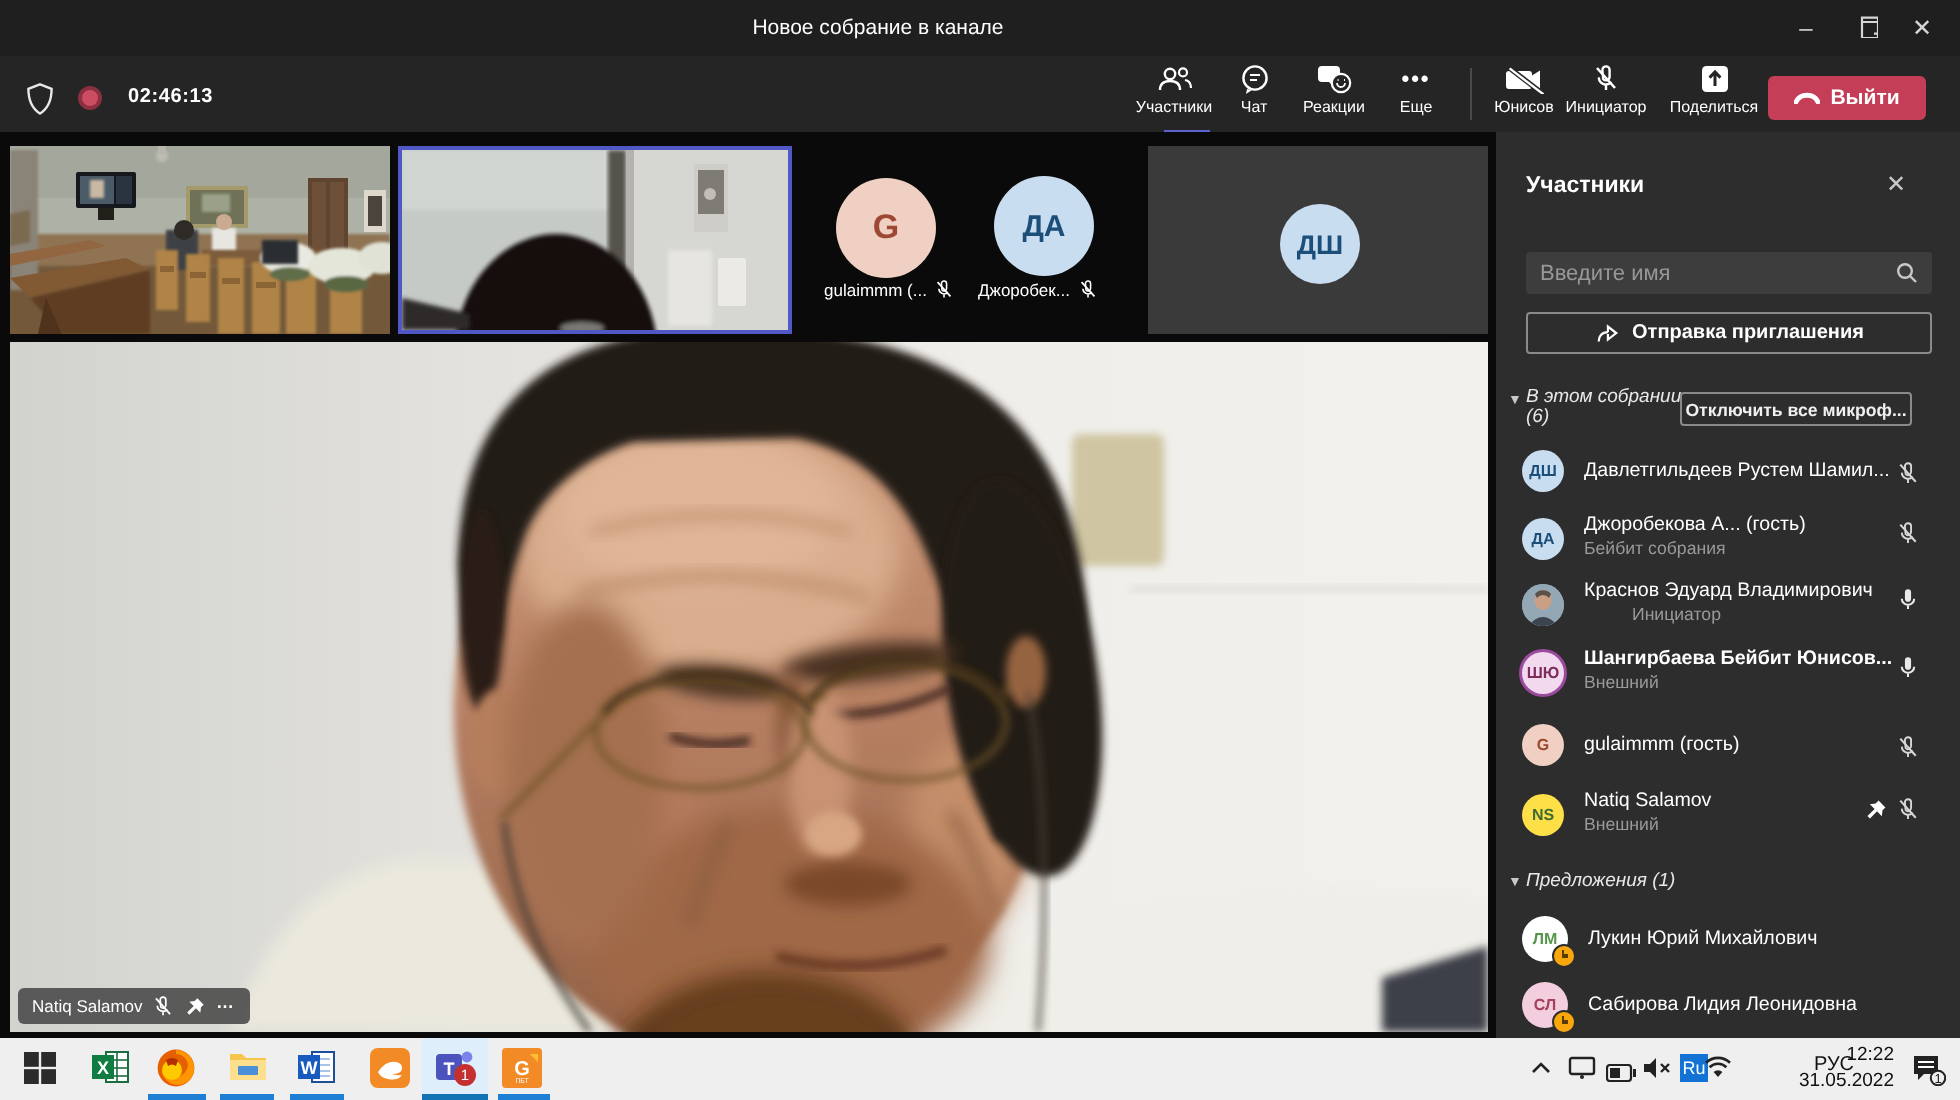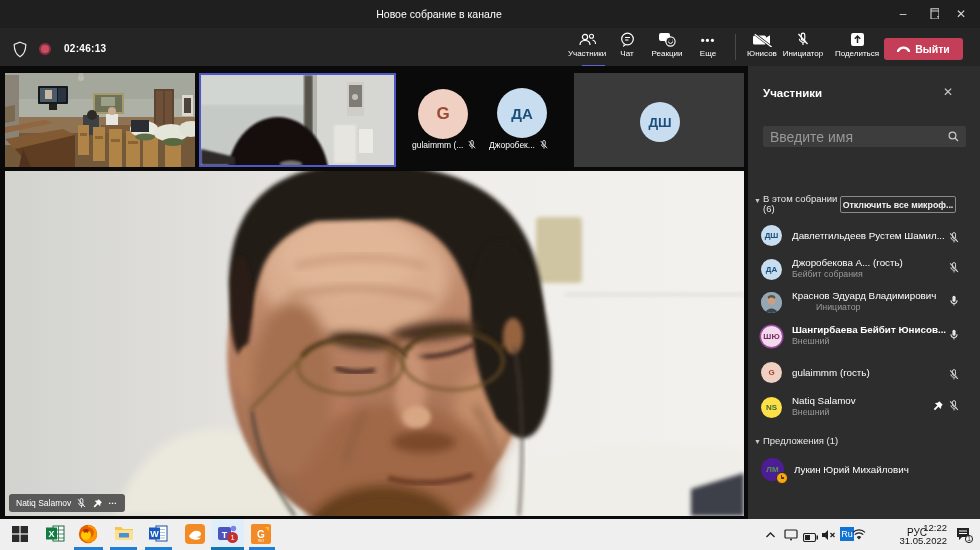--- a/index.html
+++ b/index.html
@@ -33,25 +33,25 @@
 
 #mainv{left:5px;top:171px;width:739px;height:345px;}
 #nametag{left:9px;top:494px;height:18px;background:rgba(80,80,80,.93);border-radius:3px;
   color:#fff;font-size:8.5px;display:flex;align-items:center;padding:0 7px;gap:5px;}
 
 #panel{left:748px;top:66px;width:232px;height:453px;background:#2d2d2d;color:#fff;}
 #ph{left:15px;top:21px;font-size:11.5px;font-weight:bold;}
 #pclose{left:195px;top:19px;color:#c8c8c8;font-size:12px;}
 #searchbox{left:15px;top:60px;width:203px;height:21px;background:#3d3d3d;border-radius:2px;
   display:flex;align-items:center;padding:0 7px;box-sizing:border-box;}
-#searchbox span{color:#989898;font-size:14px;flex:1;}
+#searchbox span{color:#989898;font-size:11px;flex:1;}
 #invite{left:15px;top:90px;width:203px;height:21px;border:1px solid #8a8a8a;border-radius:2px;
   box-sizing:border-box;display:flex;align-items:center;justify-content:center;gap:6px;
   font-size:10px;font-weight:bold;}
-.sechead{color:#e8e8e8;font-size:9.5px;}
+.sechead{color:#e8e8e8;font-size:9.5px;font-style:italic;}
 #muteall{left:92px;top:130px;width:116px;height:17px;border:1px solid #8a8a8a;border-radius:2px;
   box-sizing:border-box;display:flex;align-items:center;justify-content:center;
   font-size:8.8px;font-weight:bold;color:#f0f0f0;}
 .prow{left:0;width:232px;height:34px;}
 .pav{left:13px;width:21px;height:21px;border-radius:50%;position:absolute;
   display:flex;align-items:center;justify-content:center;font-size:8px;font-weight:bold;}
 .pname{left:44px;position:absolute;color:#fff;font-size:9.8px;white-space:nowrap;}
 .psub{left:44px;position:absolute;color:#9a9a9a;font-size:8.8px;white-space:nowrap;}
 .pmic{position:absolute;left:200px;}
 .badge{left:28px;top:14px;width:10px;height:10px;border-radius:50%;background:#f8a80c;border:1.5px solid #2d2d2d;}
@@ -365,20 +365,24 @@
 <div id="panel" class="abs">
   <div id="ph" class="abs">Участники</div>
   <div id="pclose" class="abs">✕</div>
   <div id="searchbox" class="abs">
       <span>Введите имя</span>
     <svg width="11" height="11" viewBox="0 0 11 11">
         <circle cx="4.5" cy="4.5" r="3.4" fill="none" stroke="#c8c8c8" stroke-width="1.2"></circle>
         <path d="M7 7 L10 10" stroke="#c8c8c8" stroke-width="1.2"></path>
       </svg>
   </div>
+  <div id="invite" class="abs"><svg width="13" height="12" viewBox="0 0 14 13">
+        <path d="M7.5 5.5 C 4 5.5 2.5 8 2.5 10.5 M7.5 5.5 V2.5 L12 6 L7.5 9.5 V6.5" fill="none" stroke="#fff" stroke-width="1.2"></path>
+        <path d="M1 3 V11.5 H11" fill="none" stroke="#fff" stroke-width="1.1" opacity="0"></path>
+      </svg>Отправка приглашения</div>
   <div class="abs" style="left:6px;top:131px;color:#c8c8c8;font-size:7px;">▼</div>
   <div class="abs sechead" style="left:15px;top:128px;line-height:9.5px;">В этом собрании<br>(6)</div>
   <div id="muteall" class="abs">Отключить все микроф...</div>
 
   <div class="prow abs" style="top:159px;">
     <div class="pav" style="top:0;background:#c9ddf1;color:#1b4e79;">ДШ</div>
     <div class="pname" style="top:5px;">Давлетгильдеев Рустем Шамил...</div>
     <div class="pmic" style="top:5px;"><svg width="12" height="12" viewBox="0 0 14 14">
           <path d="M5.2 2.5 a1.8 1.8 0 0 1 3.6 0 v3.4 a1.8 1.8 0 0 1 -3.2 1.1 z M3.4 6.2 a3.6 3.6 0 0 0 6.3 2.3 M7 10.2 v2" fill="none" stroke="#d8d8d8" stroke-width="1.1"></path>
           <path d="M2.5 1.5 L11.5 11.5" stroke="#d8d8d8" stroke-width="1.2"></path>
@@ -434,23 +438,28 @@
           <path d="M8.5 1.5 L12.5 5.5 L10.8 7.2 L10.4 10.6 L7.6 7.8 L3.5 12 L2 10.5 L6.2 6.4 L3.4 3.6 L6.8 3.2 Z" fill="#fff"></path>
         </svg></div>
     <div class="pmic" style="top:2px;"><svg width="12" height="12" viewBox="0 0 14 14">
           <path d="M5.2 2.5 a1.8 1.8 0 0 1 3.6 0 v3.4 a1.8 1.8 0 0 1 -3.2 1.1 z M3.4 6.2 a3.6 3.6 0 0 0 6.3 2.3 M7 10.2 v2" fill="none" stroke="#d8d8d8" stroke-width="1.1"></path>
           <path d="M2.5 1.5 L11.5 11.5" stroke="#d8d8d8" stroke-width="1.2"></path>
         </svg></div>
   </div>
   <div class="abs" style="left:6px;top:372px;color:#c8c8c8;font-size:7px;">▼</div>
   <div class="abs sechead" style="left:15px;top:369px;">Предложения (1)</div>
   <div class="prow abs" style="top:392px;">
-    <div class="pav" style="top:0;width:23px;height:23px;background:#4c1d95;color:#56964a;">ЛМ</div>
+    <div class="pav" style="top:0;width:23px;height:23px;background:#ffffff;color:#56964a;">ЛМ</div>
     <div class="badge abs"></div>
     <div class="pname" style="left:46px;top:6px;">Лукин Юрий Михайлович</div>
+  </div>
+  <div class="prow abs" style="top:425px;">
+    <div class="pav" style="top:0;width:23px;height:23px;background:#f2cede;color:#a3425e;">СЛ</div>
+    <div class="badge abs"></div>
+    <div class="pname" style="left:46px;top:6px;">Сабирова Лидия Леонидовна</div>
   </div>
 </div>
 
 <div id="taskbar" class="abs"></div>
 
 <div class="tbicon" style="left:12px;top:526px;">
   <svg width="16" height="16" viewBox="0 0 16 16">
       <g fill="#2b2b2b">
         <rect x="0" y="0" width="7.4" height="7.4"></rect>
         <rect x="8.6" y="0" width="7.4" height="7.4"></rect>

